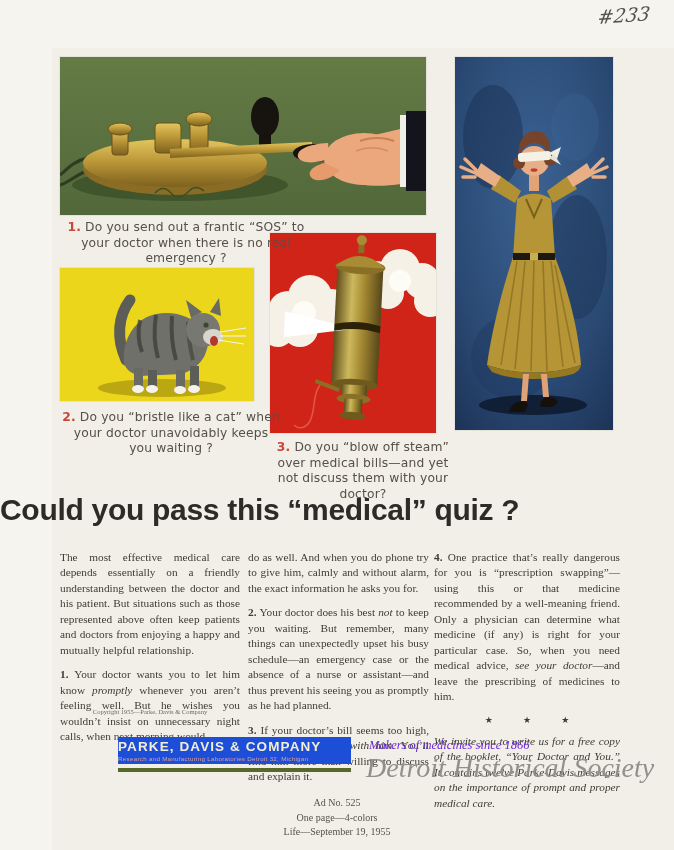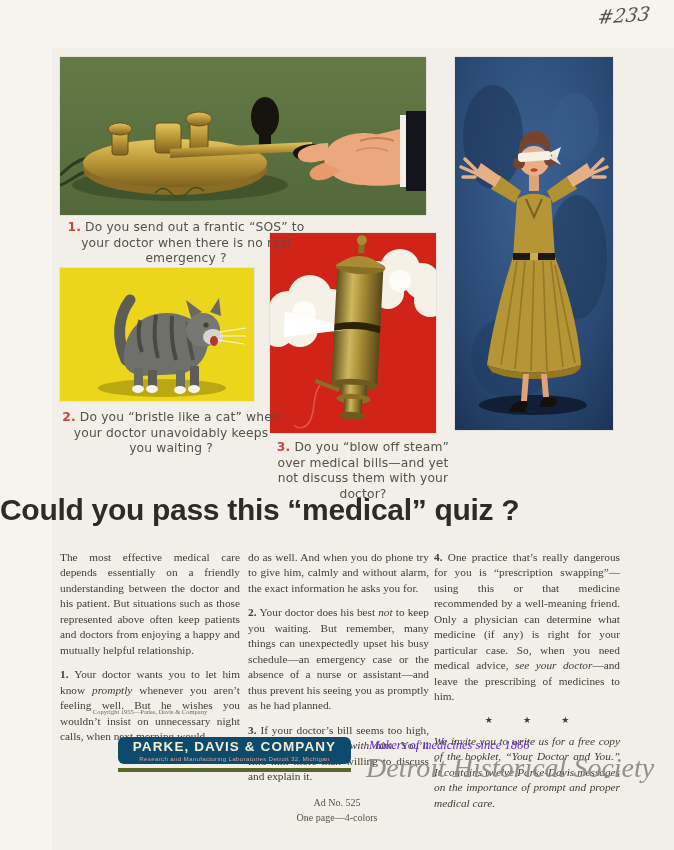--- a/index.html
+++ b/index.html
@@ -11,21 +11,21 @@
   .panel svg{display:block;width:100%;height:100%;}
   .caption{position:absolute;font-family:"DejaVu Sans",sans-serif;font-size:12.3px;line-height:1.28;color:#56504a;letter-spacing:.15px;z-index:5;text-align:center;}
   .caption .num{color:#c8473b;font-weight:bold;}
   .headline{position:absolute;left:0;right:0;top:493px;font-family:"Liberation Sans",sans-serif;font-weight:bold;font-size:30px;color:#2d2b27;letter-spacing:-.3px;z-index:5;}
   .col{position:absolute;top:550px;font-family:"Liberation Serif",serif;font-size:11.3px;line-height:1.37;color:#3f3c35;text-align:justify;z-index:5;}
   .col .para{margin:0 0 9px 0;}
   .col .para.indent{text-indent:14px;}
   .stars{text-align:center;font-size:9px;letter-spacing:14px;color:#3f3c35;margin:4px 0 8px 14px;}
   .closing{font-style:italic;}
   .copyright{position:absolute;left:60px;width:180px;top:708px;text-align:center;font-family:"Liberation Serif",serif;font-size:6.5px;color:#6e6a60;z-index:5;}
-  .logo-box{position:absolute;left:118px;top:737px;width:233px;height:27px;background:#0c4a6e;text-align:center;z-index:5;border-radius:6px;}
+  .logo-box{position:absolute;left:118px;top:737px;width:233px;height:27px;background:#1d4ed8;z-index:5;}
   .logo-title{font-family:"Liberation Sans",sans-serif;font-weight:bold;font-size:13.5px;letter-spacing:1.1px;color:#f3edd3;line-height:1.1;padding-top:3px;}
   .logo-sub{font-family:"Liberation Sans",sans-serif;font-size:6.2px;letter-spacing:.3px;color:#dfa096;}
   .logo-rule{position:absolute;left:118px;top:768px;width:233px;height:4px;background:#57682b;z-index:5;}
   .tagline{position:absolute;left:369px;top:738px;font-family:"Liberation Serif",serif;font-style:italic;font-size:12.5px;color:#6d28d9;z-index:5;}
   .watermark{position:absolute;left:366px;top:752px;font-family:"Liberation Serif",serif;font-style:italic;font-size:28px;color:#90908c;white-space:nowrap;z-index:6;}
   .footer{position:absolute;left:0;right:0;top:796px;text-align:center;font-family:"Liberation Serif",serif;font-size:10px;line-height:1.45;color:#56524a;z-index:5;}
   .handwritten{position:absolute;left:598px;top:4px;font-family:"DejaVu Serif",serif;font-style:italic;font-size:19px;color:#52524e;transform:rotate(-4deg) skewX(-12deg);z-index:5;}
 </style>
 </head>
 <body>
@@ -241,15 +241,16 @@
     <div class="logo-sub">Research and Manufacturing Laboratories   Detroit 32, Michigan</div>
   </div>
   <div class="logo-rule"></div>
 
   <div class="tagline">Makers of medicines since 1866</div>
   <div class="watermark">Detroit Historical Society</div>
 
   <div class="footer">
     <div>Ad No. 525</div>
     <div>One page—4-colors</div>
+    <div>Life—September 19, 1955</div>
   </div>
 
 </div>
 
 </body></html>

